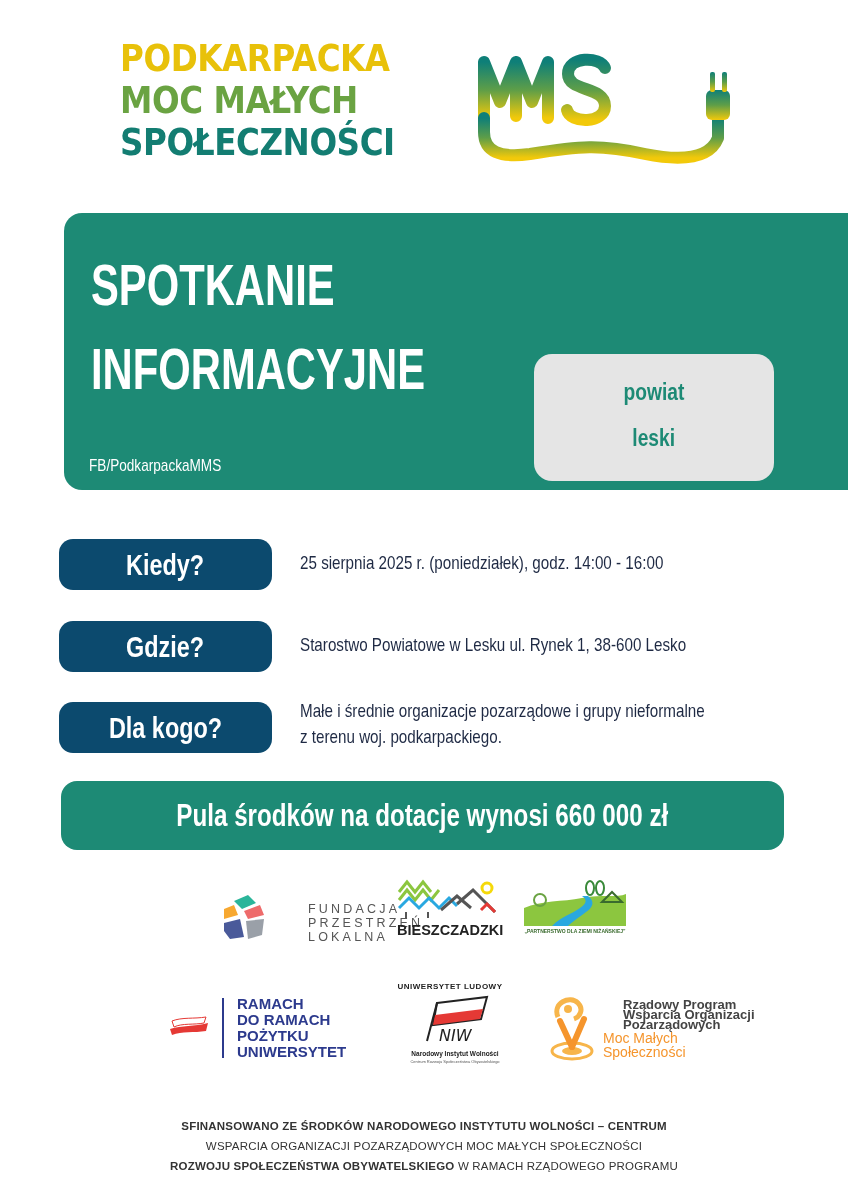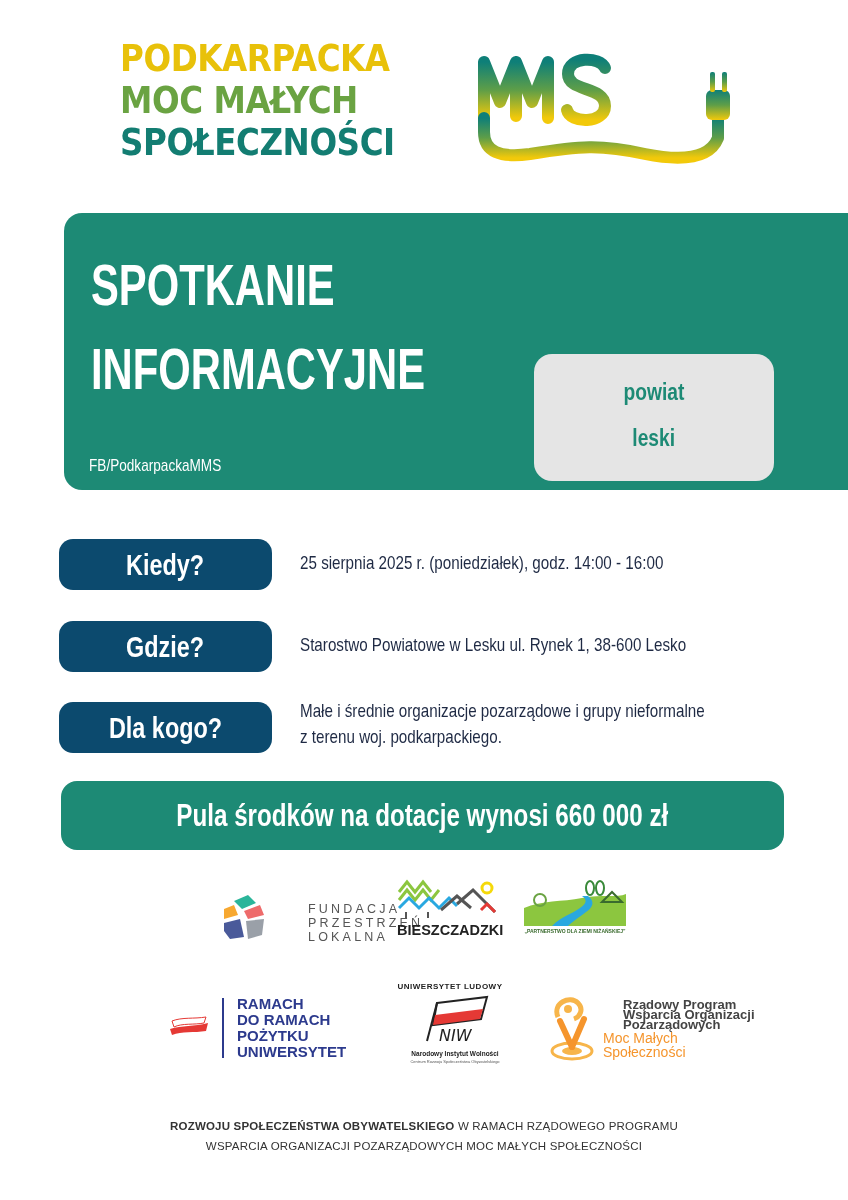--- a/index.html
+++ b/index.html
@@ -219,15 +219,16 @@
   <div>Rządowy Program</div>
   <div>Wsparcia Organizacji</div>
   <div>Pozarządowych</div>
 </div>
 <div class="mms-gov-big">
   <div>Moc Małych</div>
   <div>Społeczności</div>
 </div>
 
 <div class="footer">
+  <div><b>SFINANSOWANO ZE ŚRODKÓW NARODOWEGO INSTYTUTU WOLNOŚCI – CENTRUM</b></div>
+  <div>WSPARCIA ORGANIZACJI POZARZĄDOWYCH MOC MAŁYCH SPOŁECZNOŚCI</div>
   <div><b>ROZWOJU SPOŁECZEŃSTWA OBYWATELSKIEGO</b><span> W RAMACH RZĄDOWEGO PROGRAMU</span></div>
-  <div>WSPARCIA ORGANIZACJI POZARZĄDOWYCH MOC MAŁYCH SPOŁECZNOŚCI</div>
 </div>
 
 </body></html>

